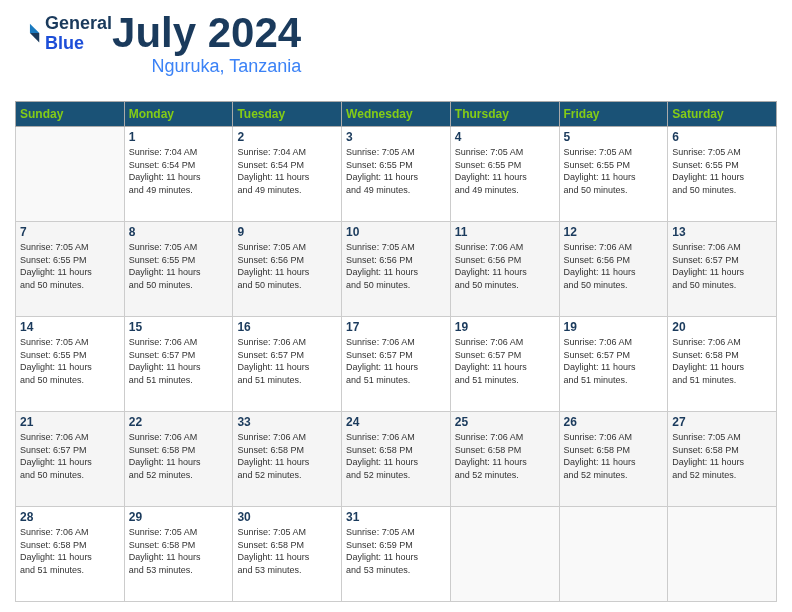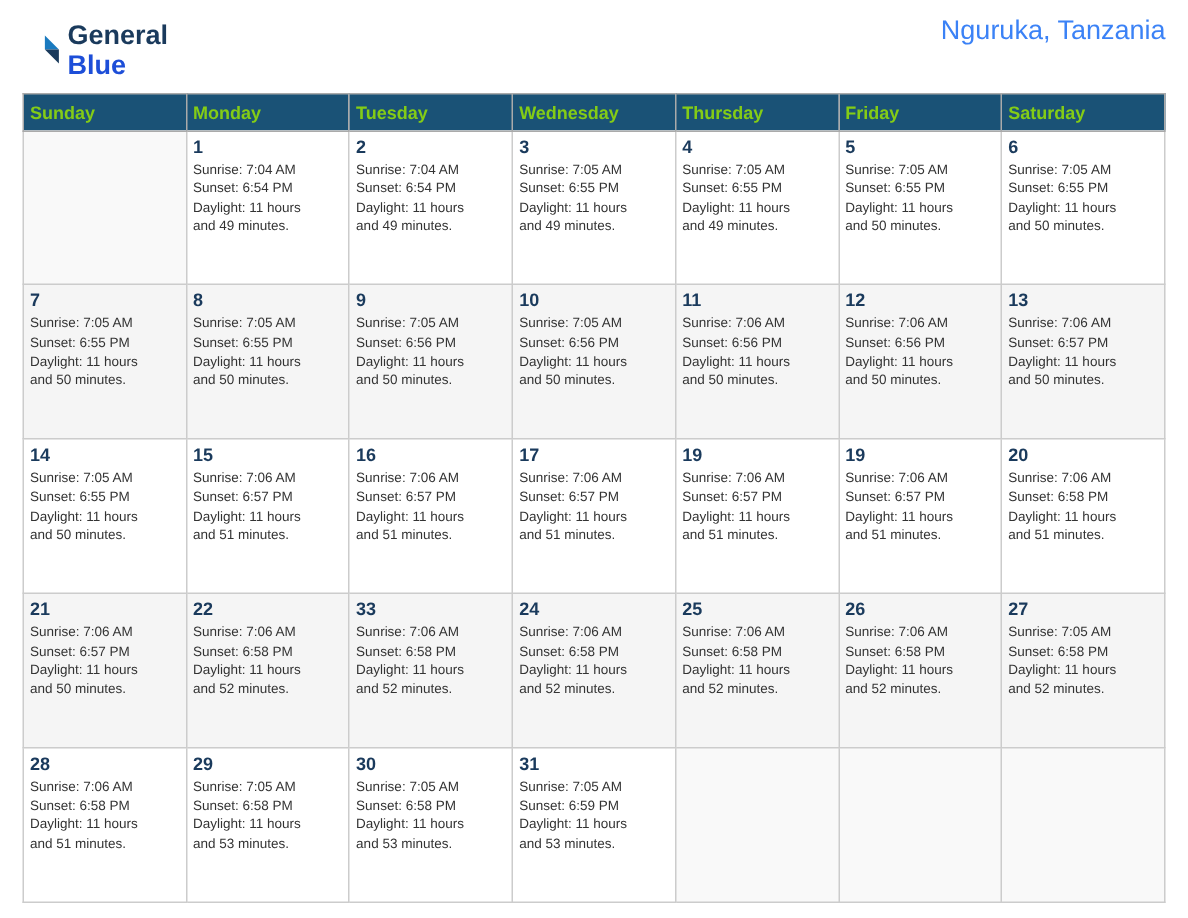--- a/index.html
+++ b/index.html
@@ -12,23 +12,23 @@
     }
     .page {
       width: 792px;
       height: 612px;
       padding: 10px 15px;
       display: flex;
       flex-direction: column;
     }
     .header {
       display: flex;
-      justify-content: space-between;
+      justify-content: flex-start;
       align-items: flex-start;
-      margin-bottom: 8px;
+      margin-bottom: 24px;
     }
     .logo {
       display: flex;
       align-items: center;
       margin-top: 4px;
     }
     .logo-text {
       font-size: 18px;
       font-weight: bold;
       color: #1a3a5c;
@@ -108,20 +108,21 @@
       <svg class="logo-icon" viewBox="0 0 30 30">
         <polygon points="16,4 26,14 16,14" fill="#1a7abf"></polygon>
         <polygon points="16,14 26,14 26,24" fill="#1a3a5c"></polygon>
       </svg>
       <div class="logo-text">
         <div>General</div>
         <div><span>Blue</span></div>
       </div>
     </div>
     <div class="title-section">
+      <div class="calendar-title">July 2024</div>
       <div class="calendar-subtitle">Nguruka, Tanzania</div>
     </div>
   </div>
 
   <table class="calendar-table">
     <thead>
       <tr>
         <th>Sunday</th>
         <th>Monday</th>
         <th>Tuesday</th>

